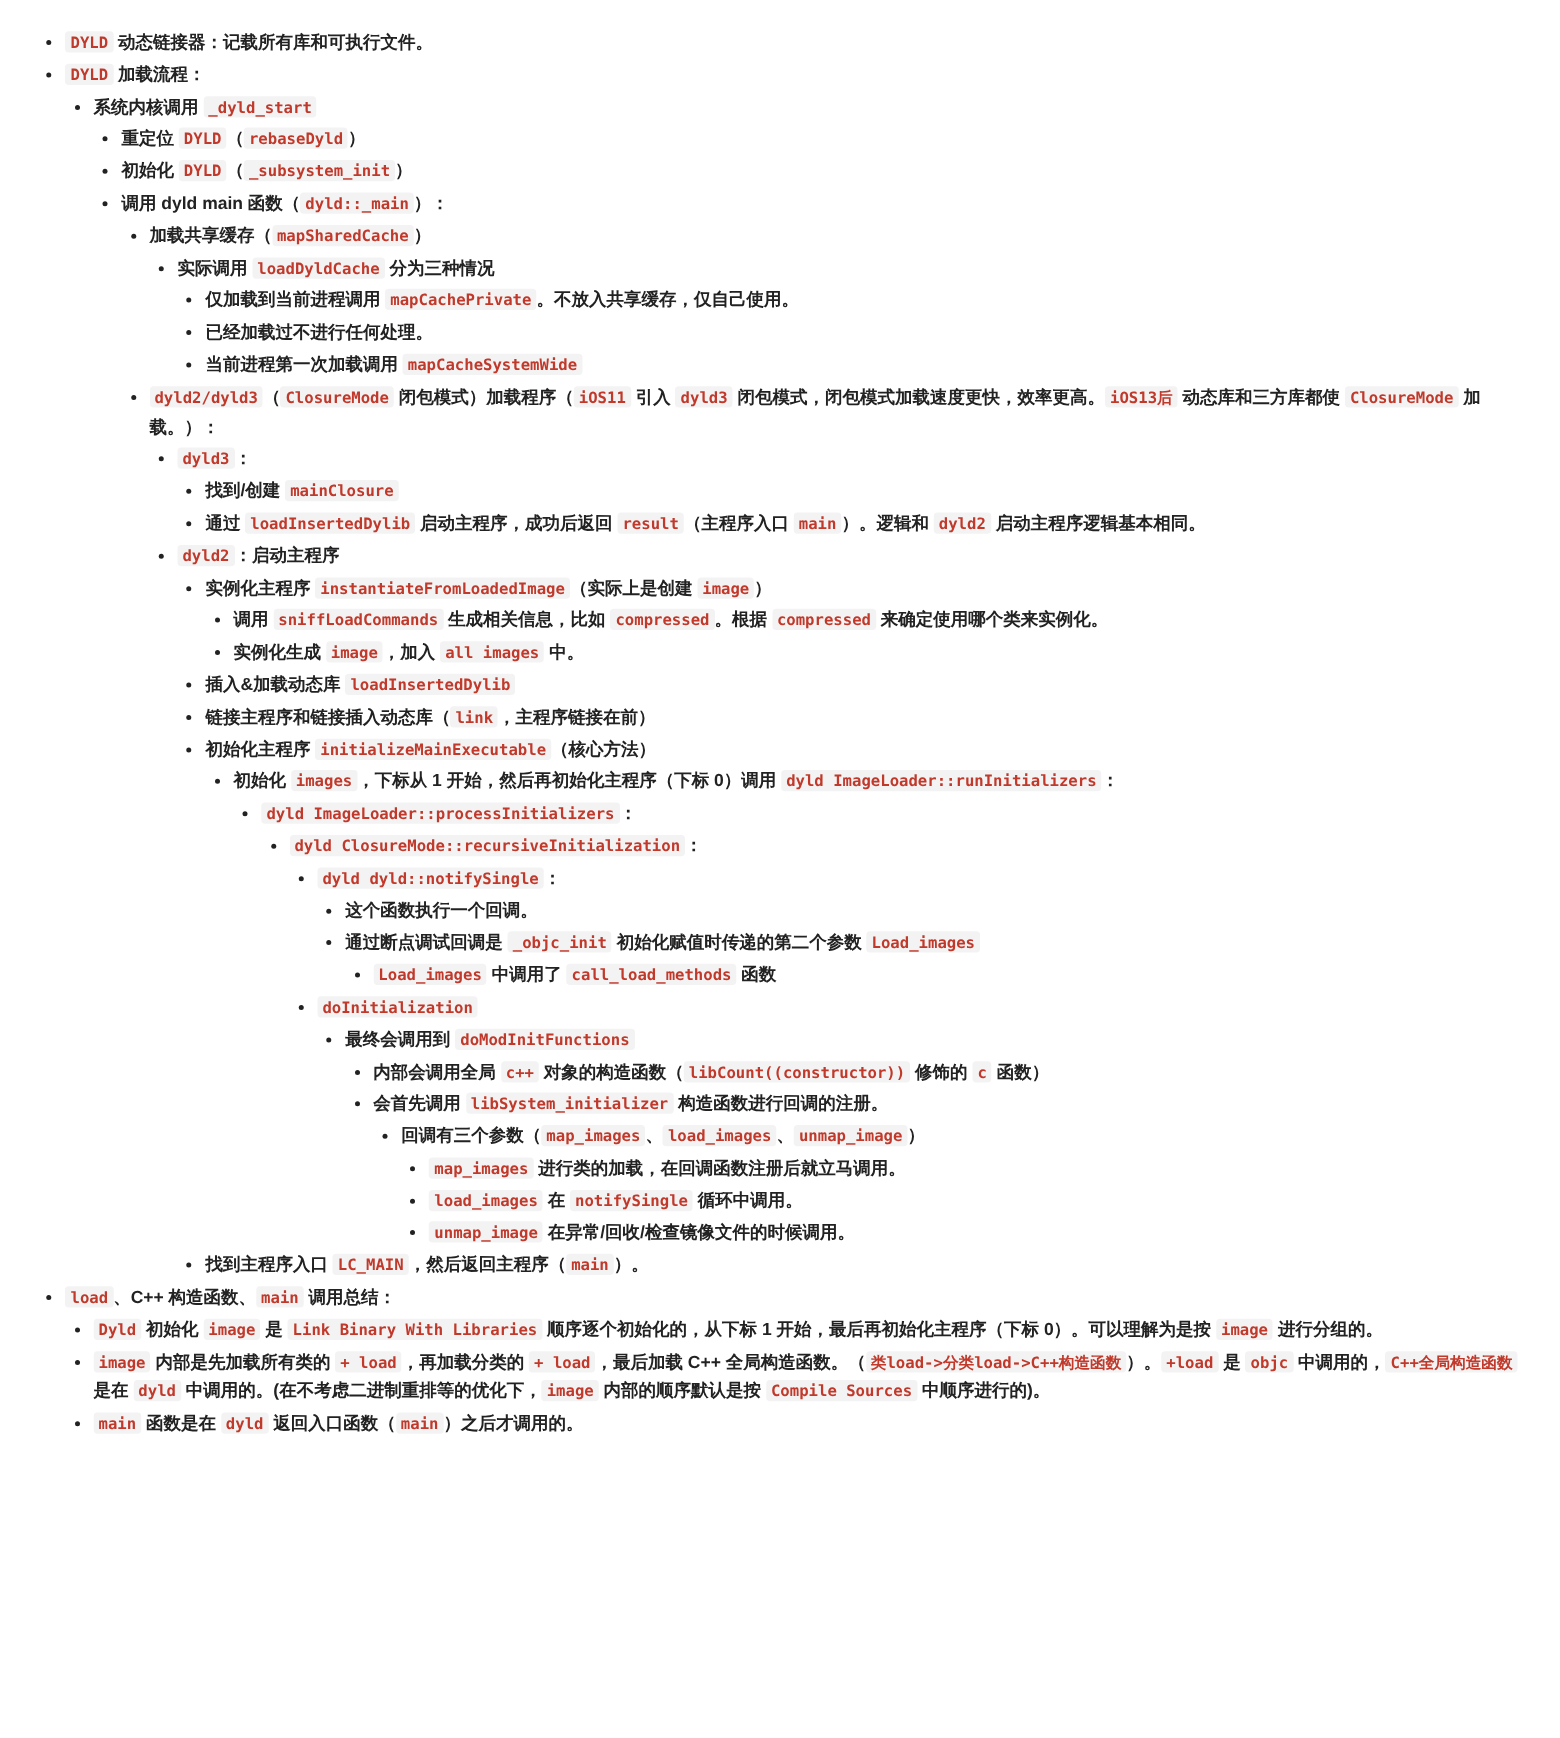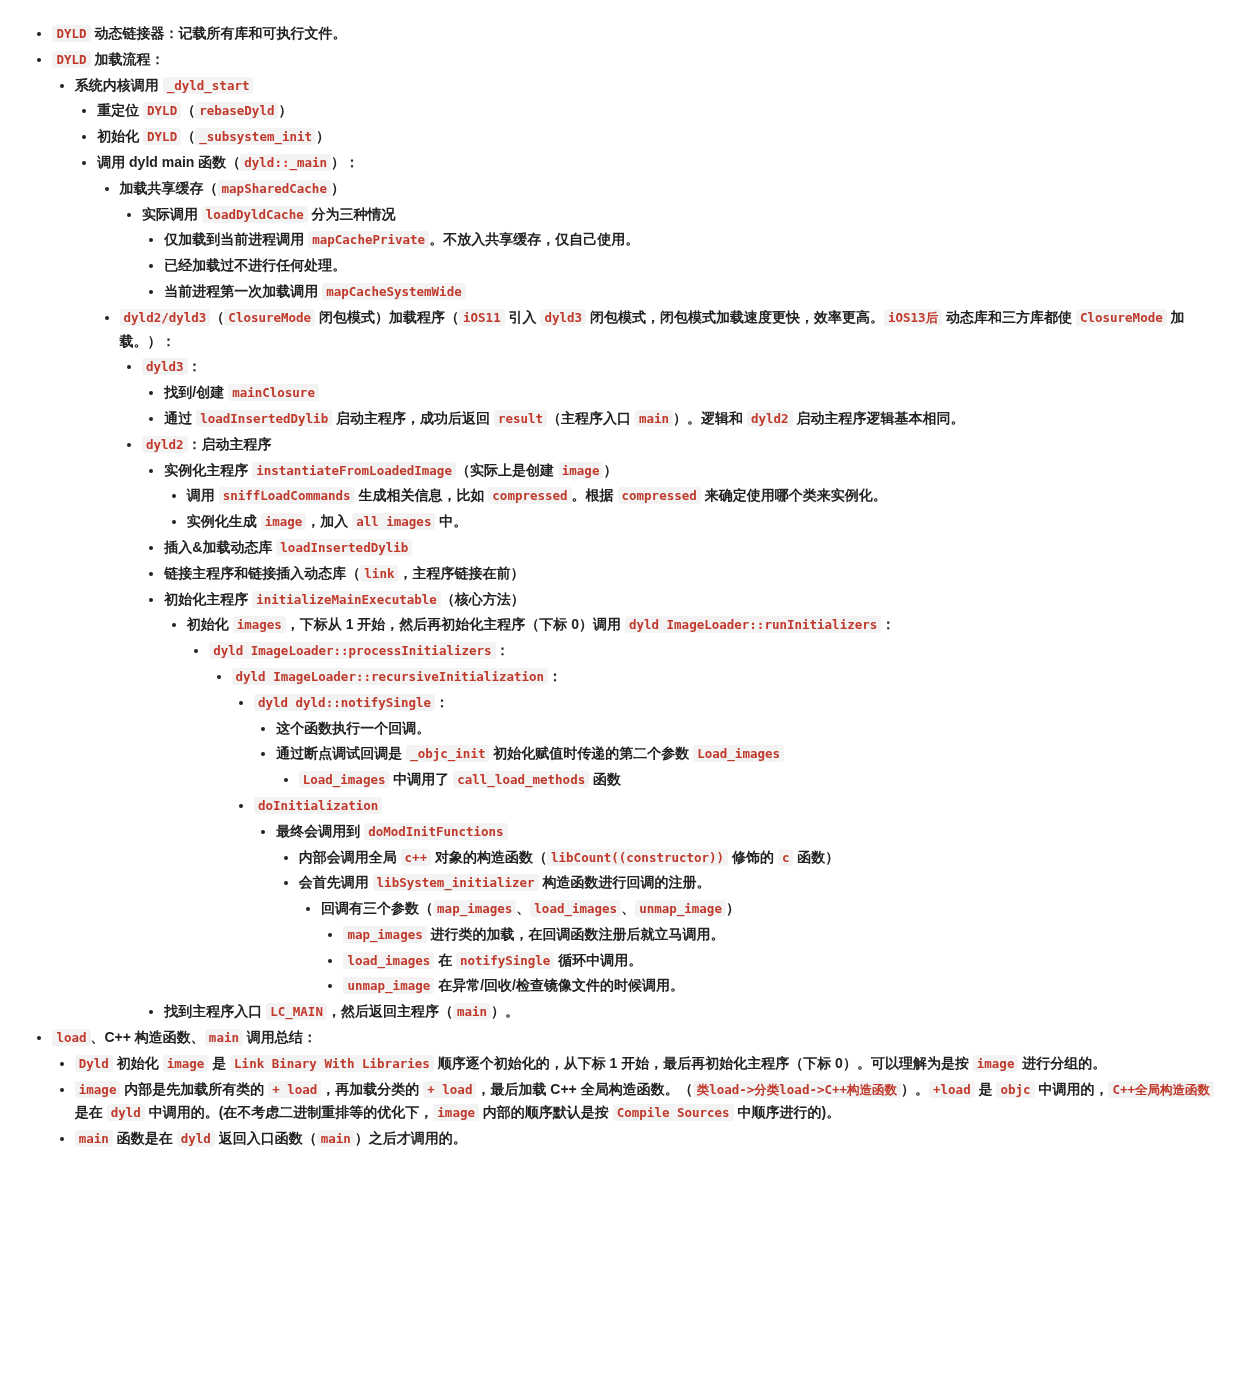--- a/index.html
+++ b/index.html
@@ -90,21 +90,21 @@
                       <li>
                         初始化主程序 <code>initializeMainExecutable</code>（核心方法）
                         <ul>
                           <li>
                             初始化 <code>images</code>，下标从 1 开始，然后再初始化主程序（下标 0）调用 <code>dyld ImageLoader::runInitializers</code>：
                             <ul>
                               <li>
                                 <code>dyld ImageLoader::processInitializers</code>：
                                 <ul>
                                   <li>
-                                    <code>dyld ImageLoader::recursiveInitialization</code>：
+                                    <code>dyld ClosureMode::recursiveInitialization</code>：
                                     <ul>
                                       <li>
                                         <code>dyld dyld::notifySingle</code>：
                                         <ul>
                                           <li>这个函数执行一个回调。</li>
                                           <li>
                                             通过断点调试回调是 <code>_objc_init</code> 初始化赋值时传递的第二个参数 <code>Load_images</code>
                                             <ul>
                                               <li>
                                                 <code>Load_images</code> 中调用了 <code>call_load_methods</code> 函数

